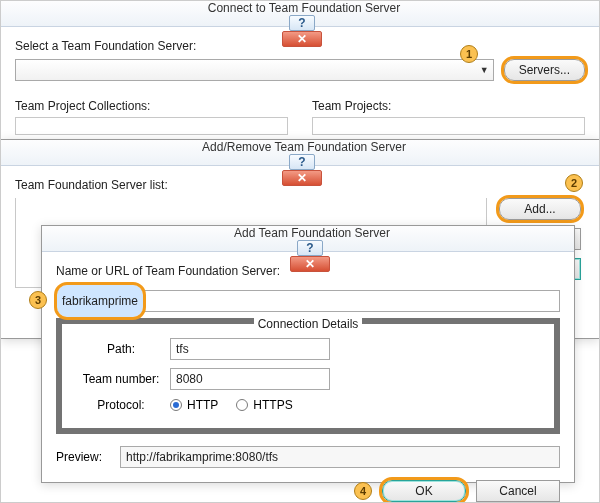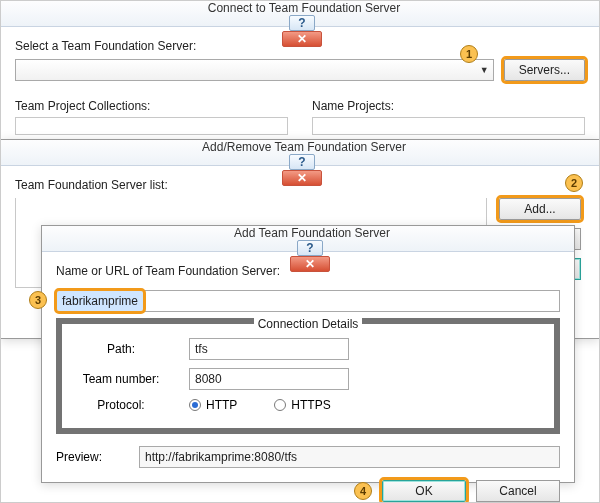--- a/index.html
+++ b/index.html
@@ -15,21 +15,21 @@
 
   .body { padding: 12px 14px; }
 
   .combo { height: 22px; border: 1px solid #a9a9a9; display: flex; align-items: center; padding: 0 4px; background: linear-gradient(#fff,#f1f1f1); }
   .combo .arrow { margin-left: auto; font-size: 9px; color: #333; }
 
   .btn { height: 22px; padding: 0 14px; border: 1px solid #9b9b9b; background: linear-gradient(#fafafa,#e6e6e6); display: inline-flex; align-items: center; justify-content: center; color: #222; }
   .btn.teal { border-color: #29a39a; box-shadow: inset 0 0 0 1px #9de3dd; }
   .btn.wide { width: 82px; }
 
-  .hi { outline: 3px solid #f29a1a; outline-offset: 0; border-radius: 2px; }
+  .hi { outline: 3px solid #f29a1a; outline-offset: 0; border-radius: 10px; }
 
   .bubble { width: 18px; height: 18px; border-radius: 50%; background: #fbc151; border: 1px solid #b07e18; color: #5c3c00; font-weight: bold; font-size: 11px; display: flex; align-items: center; justify-content: center; position: absolute; }
 
   .label { color: #222; }
   .txt { height: 22px; border: 1px solid #a9a9a9; padding: 2px 5px; background: #fff; display: flex; align-items: center; color: #222; }
   .txt.sel { background: #cfe6ff; }
 
   .group { border: 6px solid #737373; margin-top: 6px; padding: 8px 10px 16px; text-align: center; }
   .group .legend { position: relative; top: -15px; background: #fff; display: inline-block; padding: 0 4px; color: #222; }
 
@@ -38,21 +38,21 @@
   .radio .dot.inner::after { content: ""; width: 6px; height: 6px; border-radius: 50%; background: #2b6cd4; display: block; }
 
   #dlg-connect { left: 0; top: 0; width: 598px; height: 170px; border-top: none; border-left: none; border-right: none; }
   #dlg-addremove { left: 0; top: 138px; width: 598px; height: 200px; border-left: none; border-right: none; }
   #dlg-addserver { left: 40px; top: 224px; width: 534px; height: 258px; }
 
   .listhead { height: 20px; border: 1px solid #c8c8c8; background: linear-gradient(#fcfcfc,#efefef); display: flex; align-items: center; }
   .listcol { padding: 0 10px; color: #222; border-right: 1px solid #dcdcdc; }
   .listbody { border: 1px solid #c8c8c8; border-top: none; height: 26px; background: #fff; }
 
-  .row { display: flex; align-items: center; margin-bottom: 8px; gap: 19px; }
+  .row { display: flex; align-items: center; margin-bottom: 8px; }
   .row .lab { width: 98px; }
 </style>
 </head>
 <body>
 
 <div id="dlg-connect" class="dlg">
   <div class="titlebar">
     <span class="title">Connect to Team Foundation Server</span>
     <div class="tbtn help">?</div>
     <div class="tbtn close">
@@ -69,21 +69,21 @@
         <span>Servers...</span>
       </div>
     </div>
     <div class="bubble" style="left:459px; top:44px;">1</div>
     <div style="display:flex; gap:24px; margin-top:18px;">
       <div style="flex:1;">
         <div class="label">Team Project Collections:</div>
         <div class="listbody" style="height:18px; border-top:1px solid #c8c8c8; margin-top:4px;"></div>
       </div>
       <div style="flex:1;">
-        <div class="label">Name Projects:</div>
+        <div class="label">Team Projects:</div>
         <div class="listbody" style="height:18px; border-top:1px solid #c8c8c8; margin-top:4px;"></div>
       </div>
     </div>
   </div>
 </div>
 
 <div id="dlg-addremove" class="dlg">
   <div class="titlebar">
     <span class="title">Add/Remove Team Foundation Server</span>
     <div class="tbtn help">?</div>
@@ -116,21 +116,21 @@
     <span class="title">Add Team Foundation Server</span>
     <div class="tbtn help">?</div>
     <div class="tbtn close">
         <span class="x">✕</span>
       </div>
   </div>
   <div class="body">
     <div class="label" style="margin-bottom:12px;">Name or URL of Team Foundation Server:</div>
     <div style="position:relative;">
       <div class="txt" style="padding:0;">
-        <span class="txt sel hi" style="border:none; height:20px;">fabrikamprime</span>
+        <span class="txt sel hi" style="border:none; height:32px;">fabrikamprime</span>
       </div>
     </div>
 
     <div class="group">
       <span class="legend">Connection Details</span>
       <div style="margin-top:-8px;">
         <div class="row">
           <div class="lab">Path:</div>
           <div class="txt" style="width:160px;">
               <span>tfs</span>

